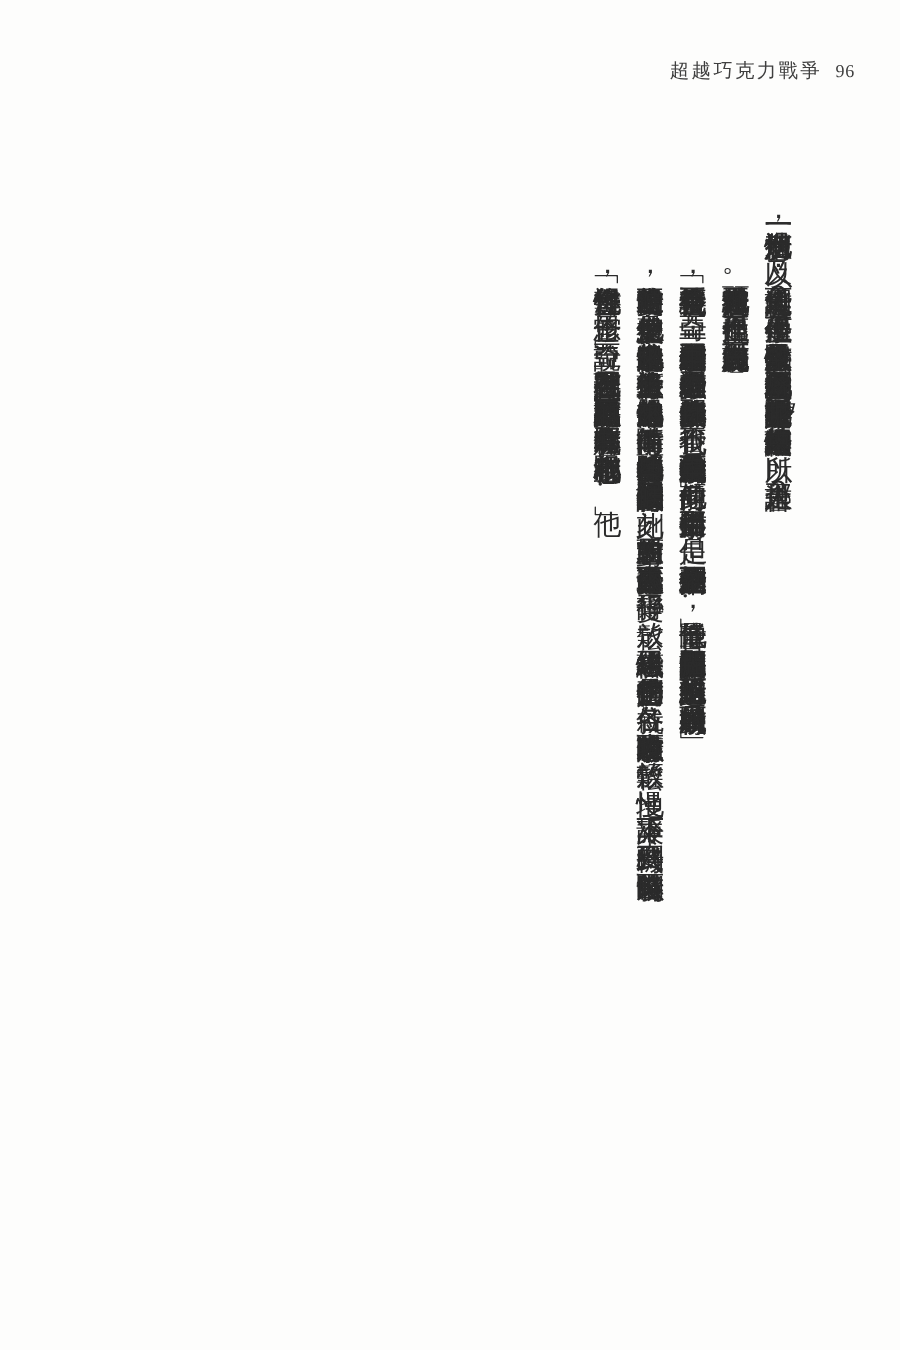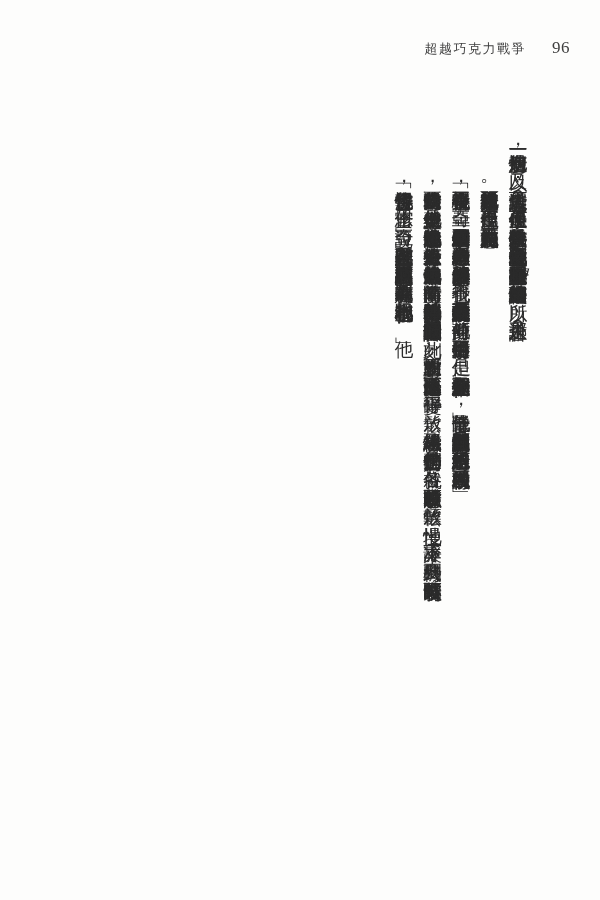--- a/index.html
+++ b/index.html
@@ -16,29 +16,29 @@
     overflow: hidden;
     font-family: "Liberation Serif", "DejaVu Serif", serif;
     color: #2b2b2b;
   }
   .running-head {
     position: absolute;
     top: 38px;
     right: 30px;
     display: flex;
     align-items: baseline;
-    gap: 26px;
+    gap: 9px;
     font-size: 13px;
     color: #3f3f3f;
   }
   .running-head .book-title {
     letter-spacing: 1.5px;
   }
   .running-head .page-number {
-    font-size: 17px;
+    font-size: 12px;
     letter-spacing: 0.5px;
   }
   .body-text {
     position: absolute;
     top: 140px;
     right: 68px;
     width: 488px;
     height: 744px;
     writing-mode: vertical-rl;
     text-orientation: mixed;

